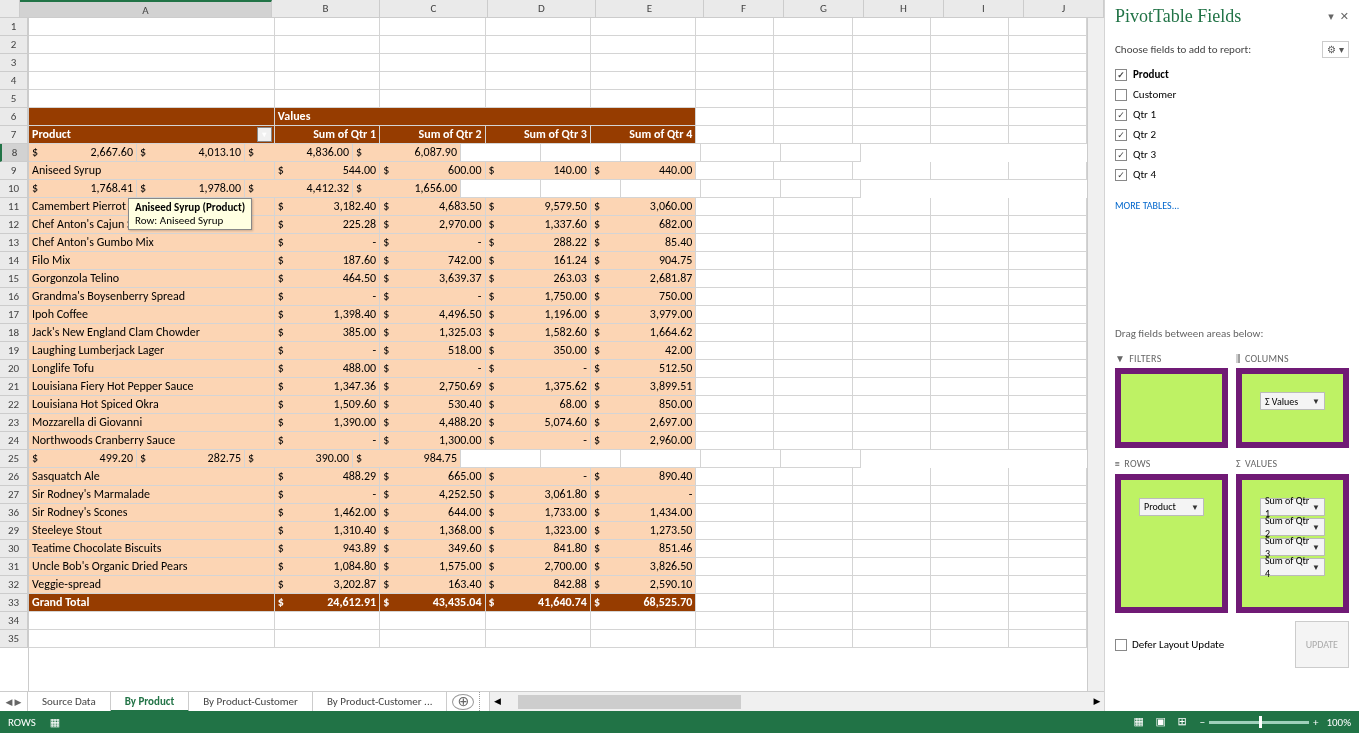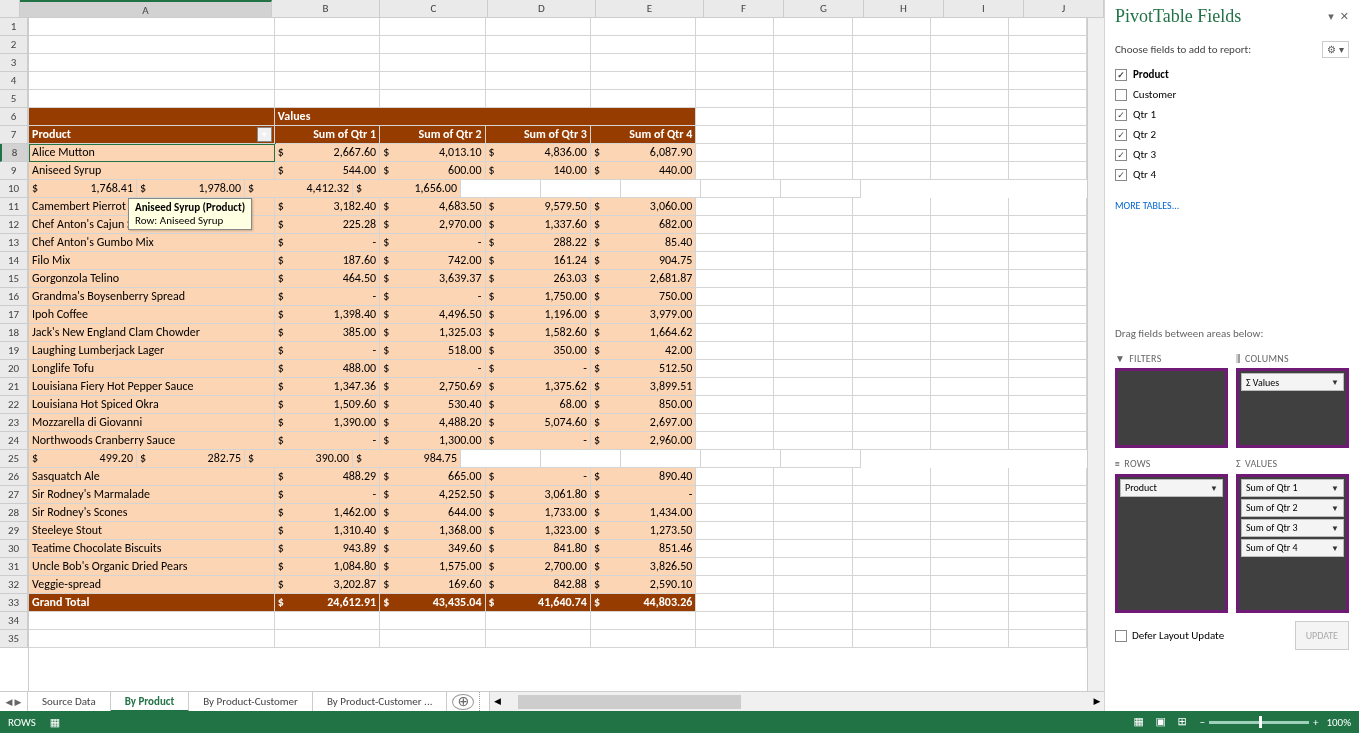--- a/index.html
+++ b/index.html
@@ -46,26 +46,26 @@
 .gearbox { border: 1px solid #ccc; padding: 1px 4px; font-size: 10px; display: flex; gap: 3px; color: #555; }
 .fieldlist { display: flex; flex-direction: column; gap: 3px; margin-bottom: 10px; }
 .field-item { display: flex; gap: 6px; align-items: center; height: 17px; }
 .field-item.bold span { font-weight: bold; }
 .chk { width: 12px; height: 12px; border: 1px solid #888; display: flex; align-items: center; justify-content: center; font-size: 9px; color: #444; }
 .moretables { color: #0066cc; margin-top: 6px; font-size: 10px; cursor: pointer; }
 .drag-label { color: #666; margin: 115px 0 8px; font-size: 11px; }
 .areas { display: grid; grid-template-columns: 1fr 1fr; gap: 6px 8px; height: 265px;}
 .area { display: flex; flex-direction: column; }
 .area-hdr { color: #666; font-size: 10px; display: flex; gap: 4px; align-items: center; height: 20px; letter-spacing: 0.3px; }
-.area-box { border: 3px solid #701a75; flex: 1; padding: 2px; background: #404040; }
+.area-box { border: 6px solid #701a75; flex: 1; padding: 18px; background: #bef264; }
 .area-item { border: 1px solid #bbb; background: #f4f4f4; padding: 1px 4px; font-size: 10px; display: flex; justify-content: space-between; align-items: center; margin-bottom: 2px; height: 18px; }
 .area-item .dd { font-size: 8px; color: #333; }
 .defer-row { display: flex; justify-content: space-between; align-items: center; margin-top: 8px; }
 .defer-chk { display: flex; gap: 5px; align-items: center; }
-.updatebtn { border: 1px solid #ccc; background: #f4f4f4; color: #aaa; padding: 7px 10px; font-size: 10px; }
+.updatebtn { border: 1px solid #ccc; background: #f4f4f4; color: #aaa; padding: 16px 10px; font-size: 10px; }
 .status-bar { height: 22px; background: #217346; color: #fff; display: flex; align-items: center; justify-content: space-between; font-size: 11px; padding: 0 8px; }
 .status-left { display: flex; gap: 14px; align-items: center; }
 .status-right { display: flex; gap: 8px; align-items: center; }
 .zoom { display: flex; align-items: center; gap: 4px; }
 .zoom-track { width: 100px; height: 3px; background: #9fd0ba; position: relative; }
 .zoom-thumb { position: absolute; width: 3px; height: 12px; background: #fff; top: -5px; left: 50%; }
 .viewbtn { width: 14px; height: 14px; display:inline-block; }
 .tooltip { position: absolute; left: 128px; top: 198px; background: #ffffe1; border: 1px solid #888; padding: 2px 6px; font-size: 11px; z-index: 50; box-shadow: 1px 1px 2px rgba(0,0,0,0.2); }
 .tooltip .t1 { font-weight: bold; }
 .filter-btn { width: 15px; height: 15px; background: #f0f0f0; border: 1px solid #888; font-size: 8px; text-align: center; line-height: 12px; position: absolute; right: 2px; top: 1px; }
@@ -113,21 +113,21 @@
           <div class="rowhdr">18</div>
           <div class="rowhdr">19</div>
           <div class="rowhdr">20</div>
           <div class="rowhdr">21</div>
           <div class="rowhdr">22</div>
           <div class="rowhdr">23</div>
           <div class="rowhdr">24</div>
           <div class="rowhdr">25</div>
           <div class="rowhdr">26</div>
           <div class="rowhdr">27</div>
-          <div class="rowhdr">28</div>
+          <div class="rowhdr">36</div>
           <div class="rowhdr">29</div>
           <div class="rowhdr">30</div>
           <div class="rowhdr">31</div>
           <div class="rowhdr">32</div>
           <div class="rowhdr">33</div>
           <div class="rowhdr">34</div>
           <div class="rowhdr">35</div>
         </div>
       <div class="gridcols">
         <div class="rows-body" id="rowsbody">
@@ -206,21 +206,20 @@
               <div class="gridcell pt-dark pt-bold" style="width: 108px; justify-content: flex-end;">Sum of Qtr 2</div>
               <div class="gridcell pt-dark pt-bold" style="width: 108px; justify-content: flex-end;">Sum of Qtr 3</div>
               <div class="gridcell pt-dark pt-bold" style="width: 108px; justify-content: flex-end;">Sum of Qtr 4</div>
               <div class="gridcell " style="width: 80px;"></div>
               <div class="gridcell " style="width: 80px;"></div>
               <div class="gridcell " style="width: 80px;"></div>
               <div class="gridcell " style="width: 80px;"></div>
               <div class="gridcell " style="width: 80px;"></div>
             </div>
             <div class="gridrow">
-              <div class="gridcell colA pt-light selcell">Alice Mutton</div>
               <div class="gridcell pt-light currency" style="width: 108px;">
                 <span class="sym">$</span>
                 <span class="num">2,667.60</span>
               </div>
               <div class="gridcell pt-light currency" style="width: 108px;">
                 <span class="sym">$</span>
                 <span class="num">4,013.10</span>
               </div>
               <div class="gridcell pt-light currency" style="width: 108px;">
                 <span class="sym">$</span>
@@ -787,21 +786,21 @@
               <div class="gridcell " style="width: 80px;"></div>
             </div>
             <div class="gridrow">
               <div class="gridcell colA pt-light">Veggie-spread</div>
               <div class="gridcell pt-light currency" style="width: 108px;">
                 <span class="sym">$</span>
                 <span class="num">3,202.87</span>
               </div>
               <div class="gridcell pt-light currency" style="width: 108px;">
                 <span class="sym">$</span>
-                <span class="num">169.60</span>
+                <span class="num">163.40</span>
               </div>
               <div class="gridcell pt-light currency" style="width: 108px;">
                 <span class="sym">$</span>
                 <span class="num">842.88</span>
               </div>
               <div class="gridcell pt-light currency" style="width: 108px;">
                 <span class="sym">$</span>
                 <span class="num">2,590.10</span>
               </div>
               <div class="gridcell " style="width: 80px;"></div>
@@ -819,21 +818,21 @@
               <div class="gridcell pt-dark pt-bold currency" style="width: 108px;">
                 <span class="sym">$</span>
                 <span class="num">43,435.04</span>
               </div>
               <div class="gridcell pt-dark pt-bold currency" style="width: 108px;">
                 <span class="sym">$</span>
                 <span class="num">41,640.74</span>
               </div>
               <div class="gridcell pt-dark pt-bold currency" style="width: 108px;">
                 <span class="sym">$</span>
-                <span class="num">44,803.26</span>
+                <span class="num">68,525.70</span>
               </div>
               <div class="gridcell " style="width: 80px;"></div>
               <div class="gridcell " style="width: 80px;"></div>
               <div class="gridcell " style="width: 80px;"></div>
               <div class="gridcell " style="width: 80px;"></div>
               <div class="gridcell " style="width: 80px;"></div>
             </div>
             <div class="gridrow">
               <div class="gridcell colA" style="width: 252px;"></div>
               <div class="gridcell " style="width: 108px;"></div>

